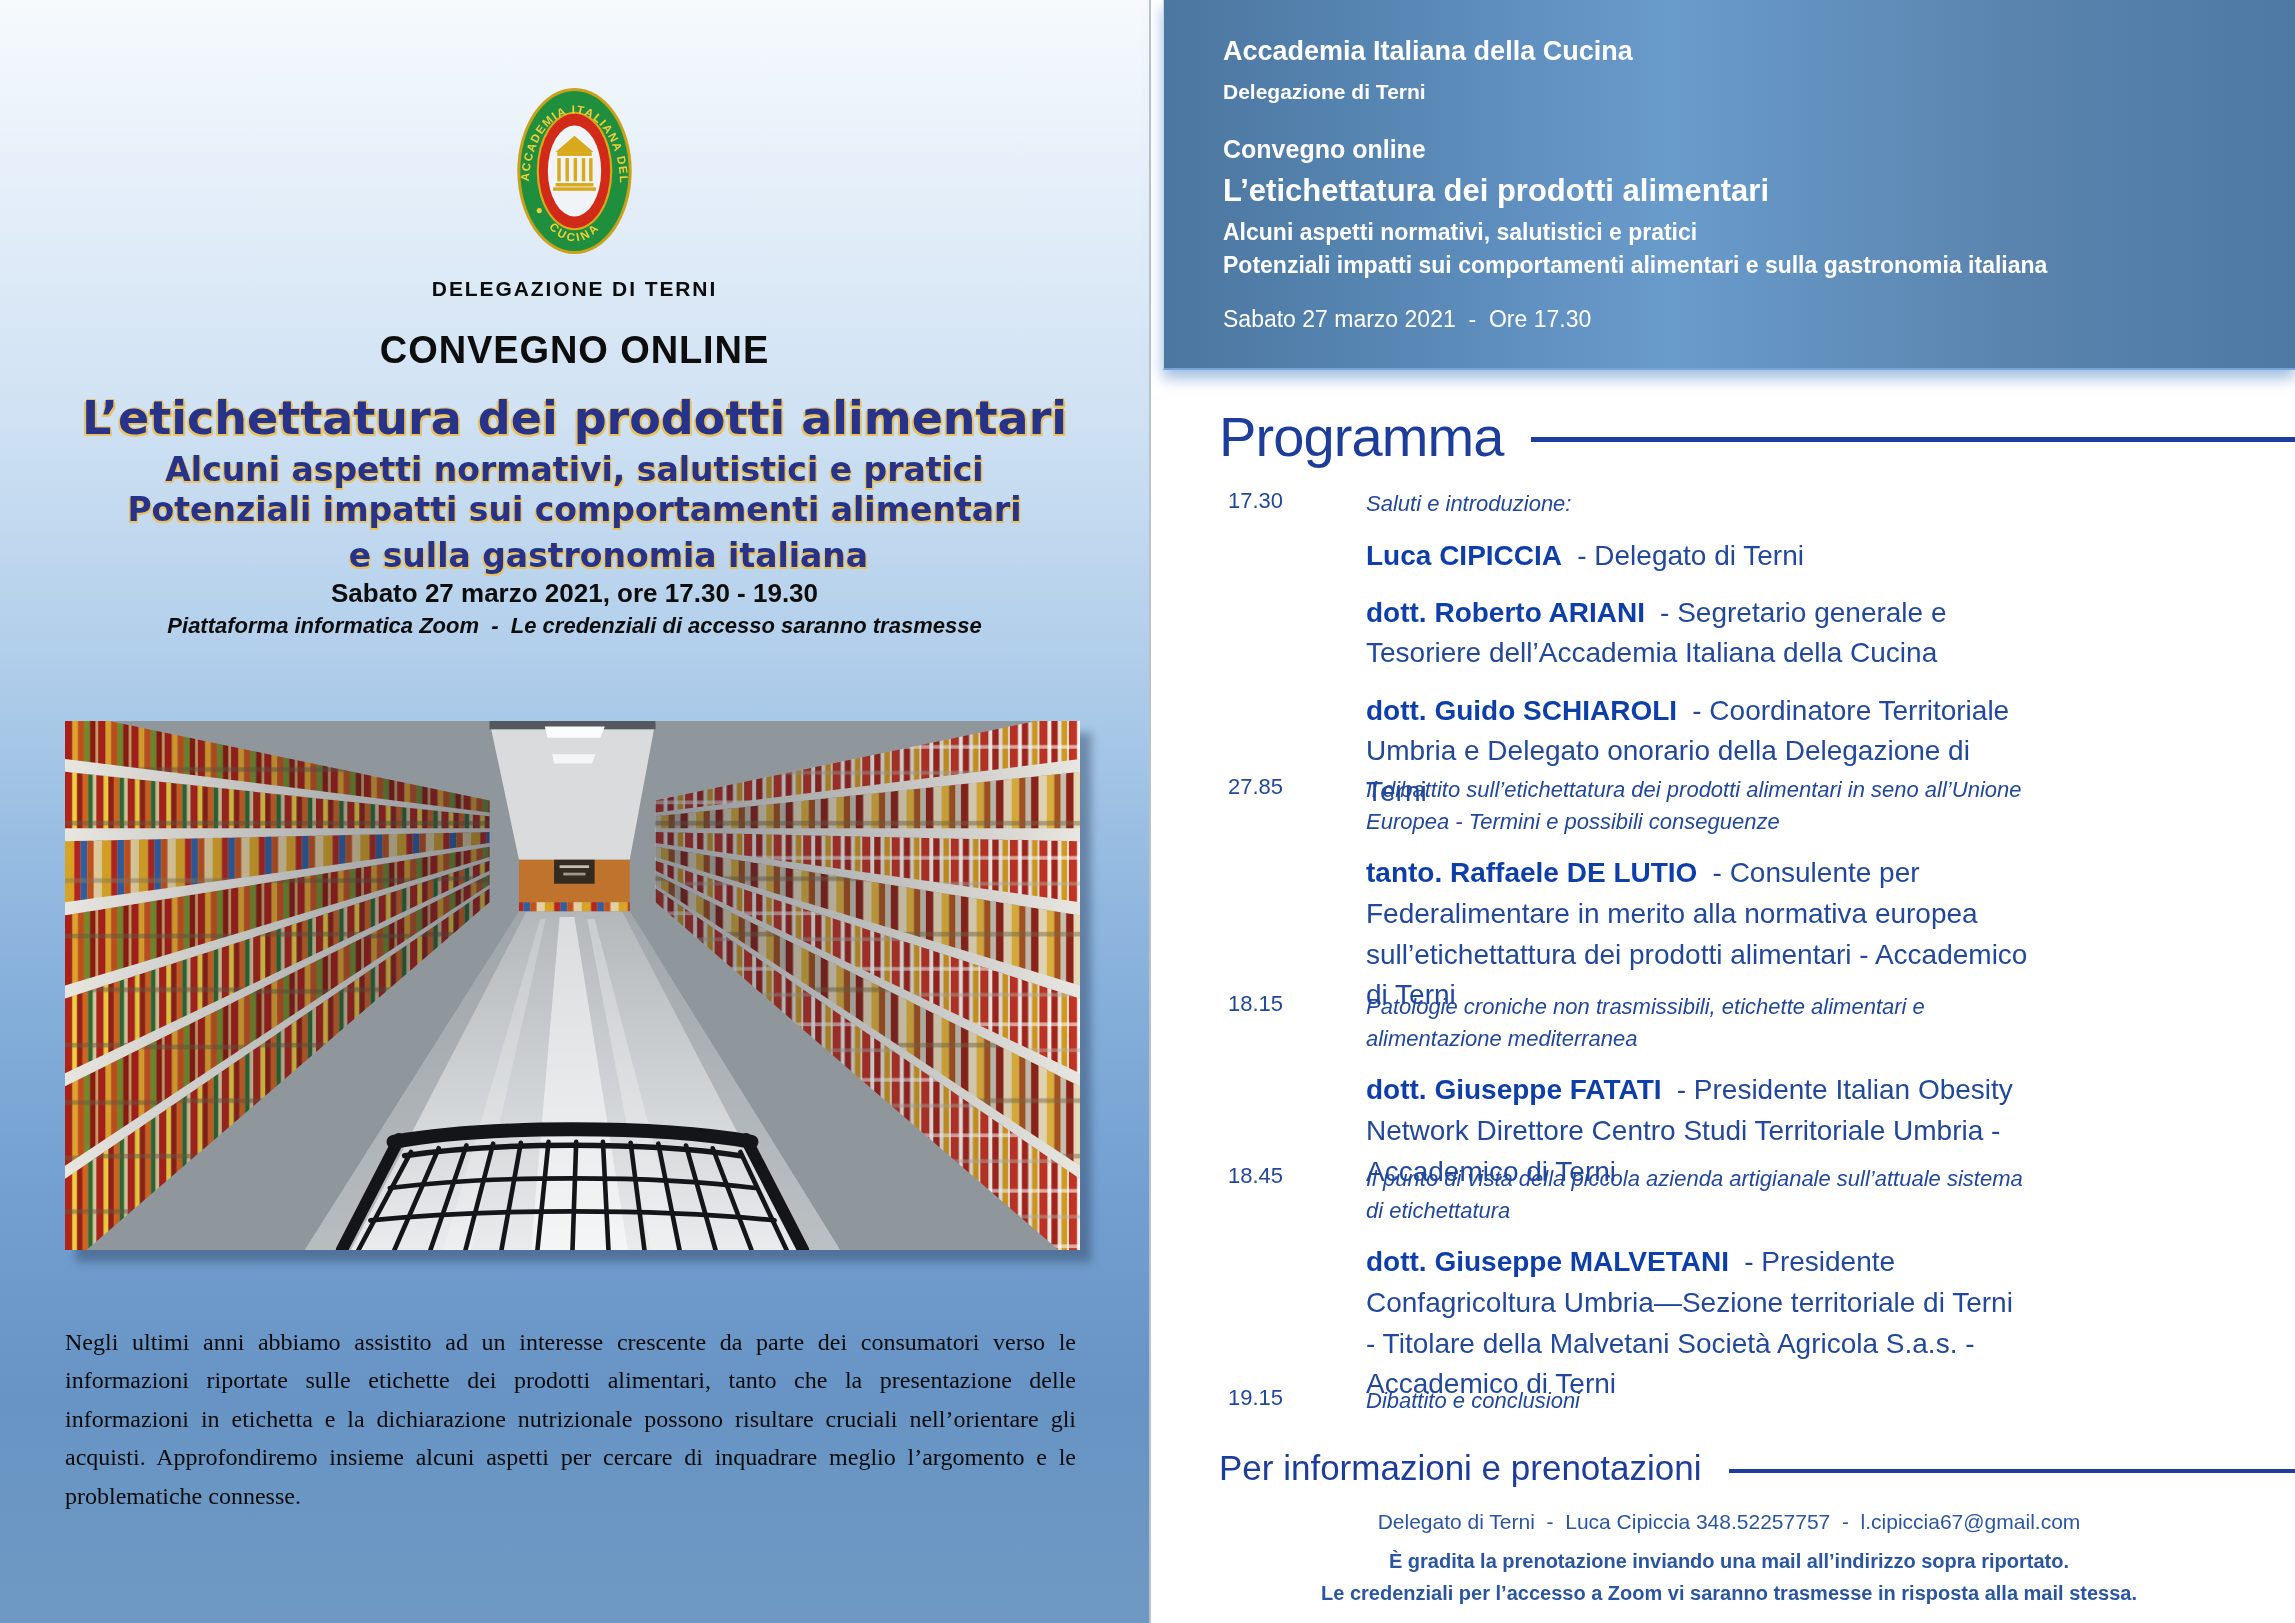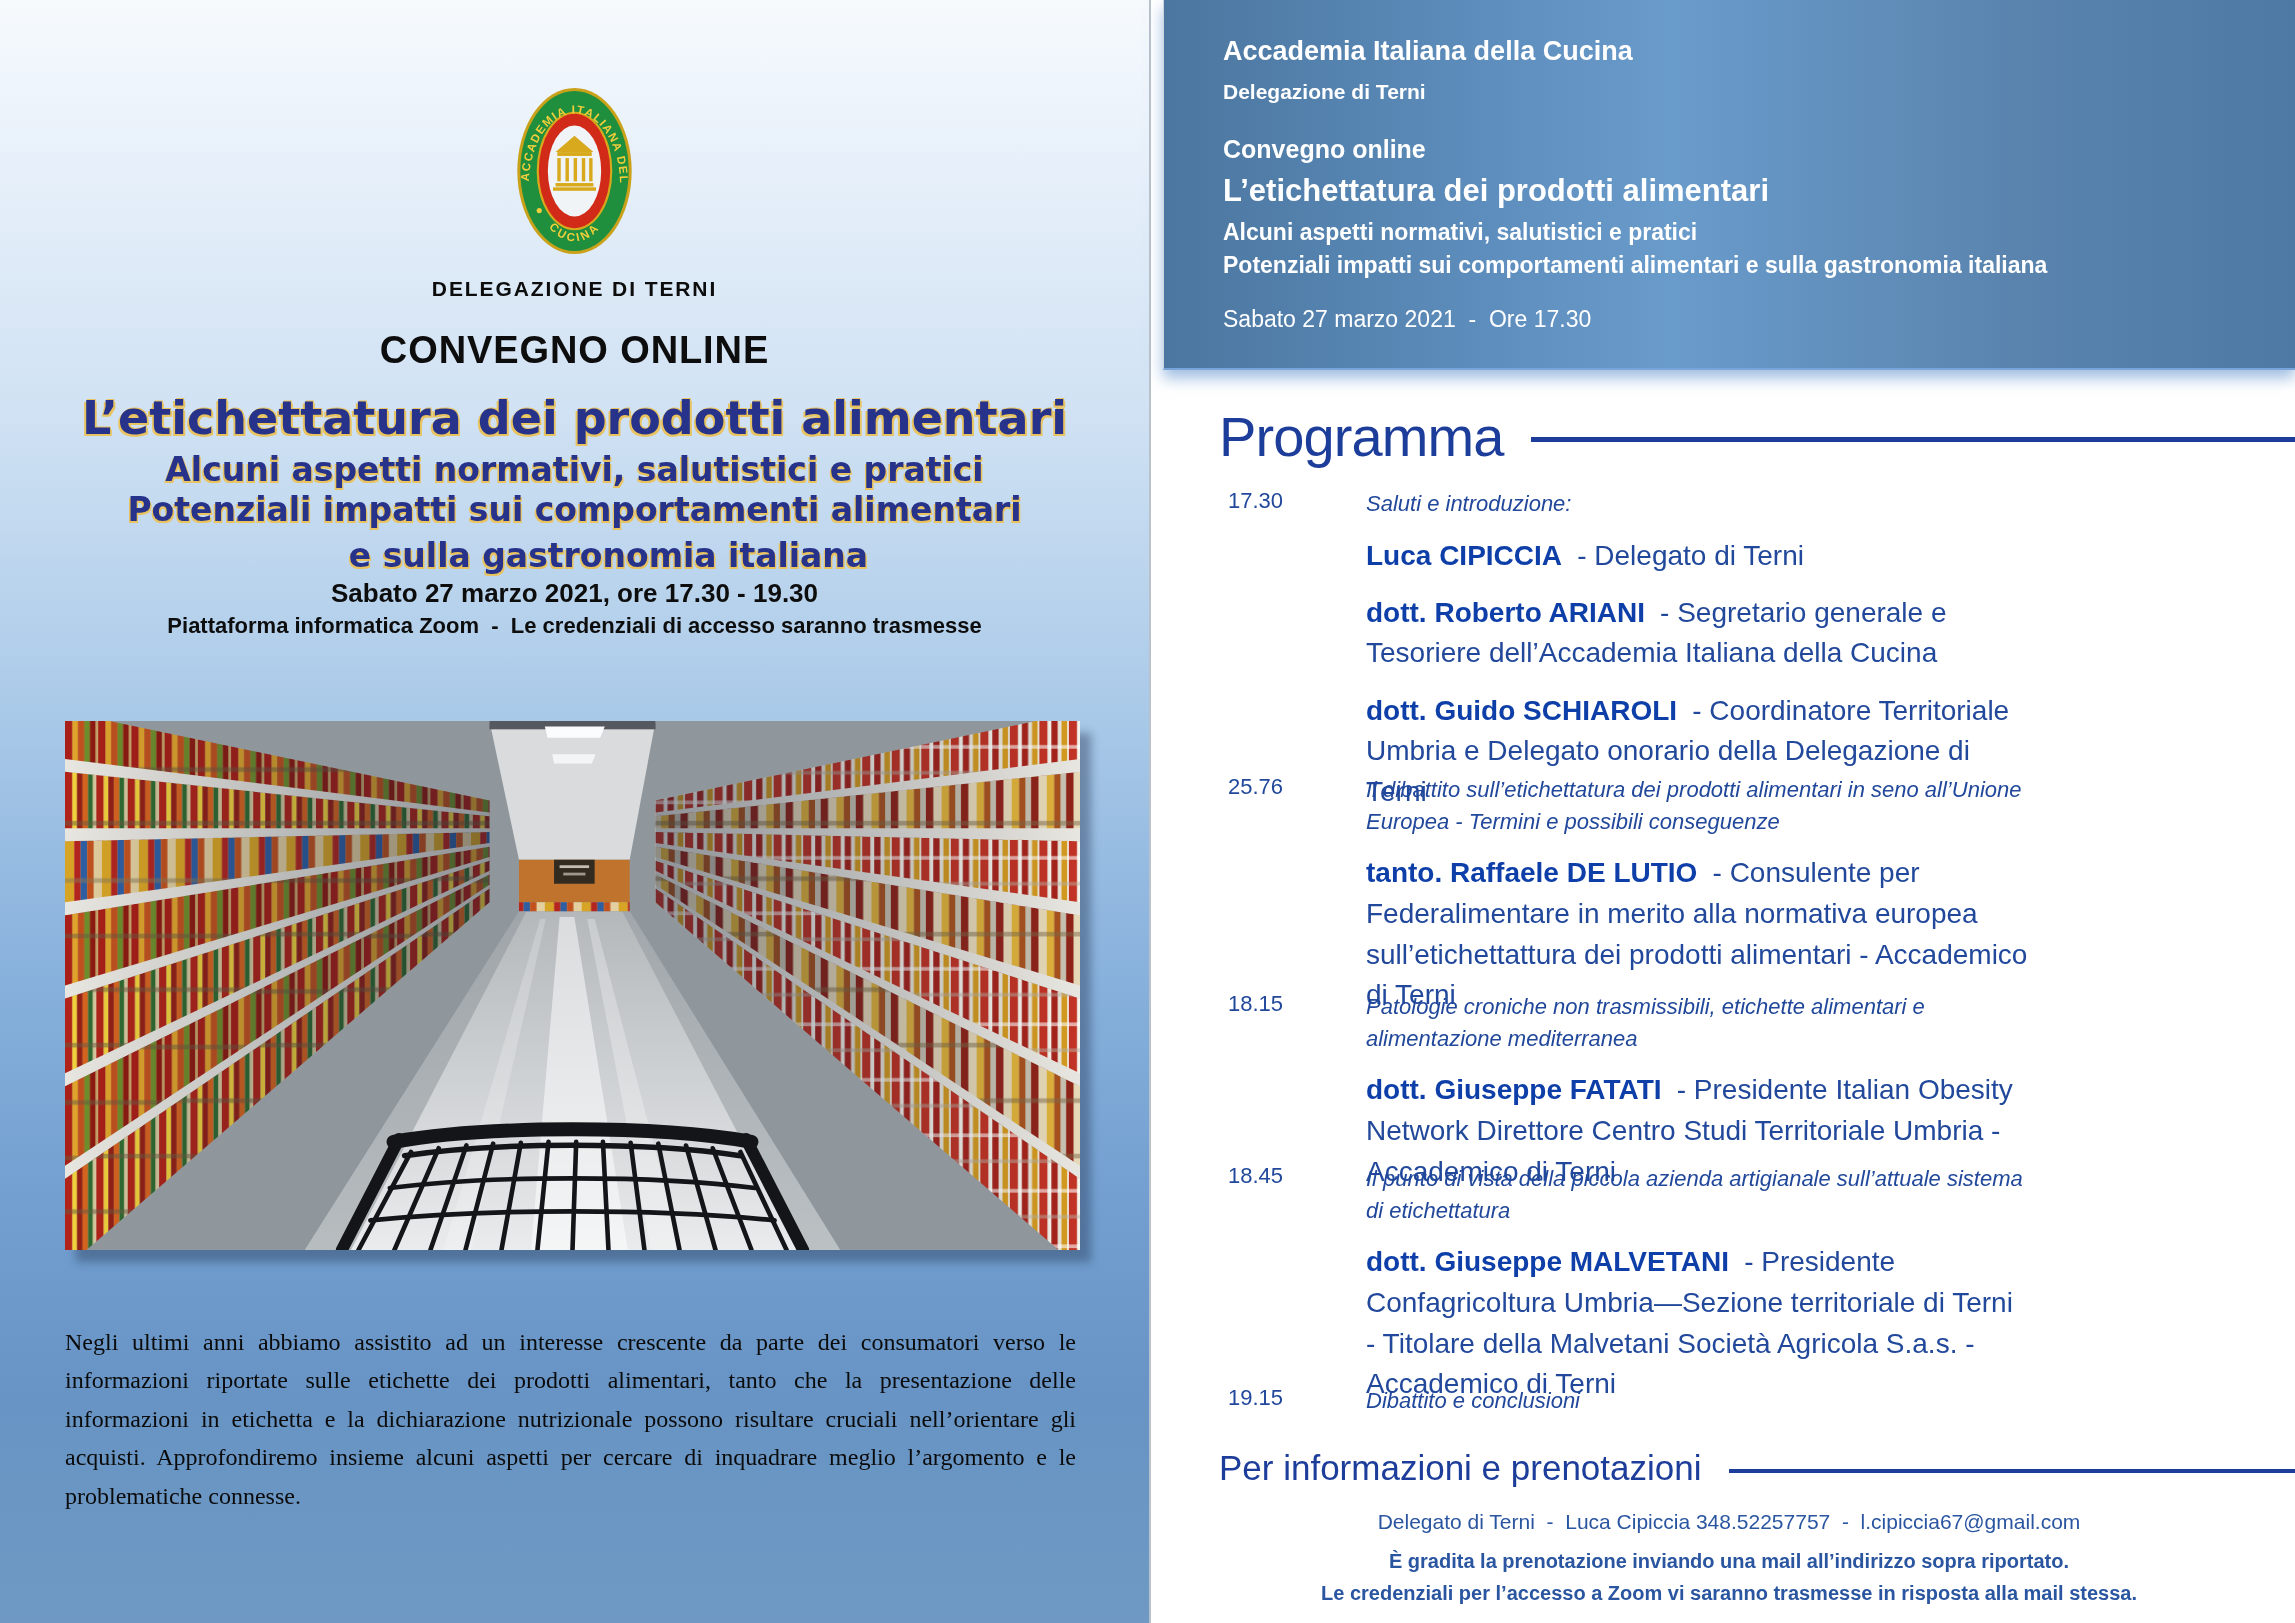--- a/index.html
+++ b/index.html
@@ -12,21 +12,21 @@
         background:linear-gradient(180deg,#f6fafd 0%,#e7f0fa 10%,#cfe1f3 26%,#a9c9e8 44%,#88b1dc 60%,#729fd0 74%,#6794c4 86%,#6f99c4 100%);}
   .lcenter{left:0;width:1149px;text-align:center;}
   .deleg{top:277px;font-size:21px;font-weight:bold;letter-spacing:1.9px;color:#0d0d0d;}
   .convegno{top:329px;font-size:38px;font-weight:bold;letter-spacing:0.9px;color:#0d0d0d;}
   .goldshadow{color:#27338b;font-family:"DejaVu Sans",sans-serif;font-weight:bold;
       text-shadow:-1.9px 2.3px 0 #e8c35f,1.9px 2.3px 0 #e8c35f,0 2.3px 0 #e8c35f,0.9px -1.4px 0 #e8c35f;}
   .ltitle{top:391px;font-size:46px;}
   .lsub{font-size:33px;text-shadow:-1.4px 1.9px 0 #e8c35f,1.4px 1.9px 0 #e8c35f,0 1.9px 0 #e8c35f;}
   .s1{top:450px;} .s2{top:490px;} .s3{top:536px;padding-left:34px;}
   .ldate{top:578px;font-size:26px;font-weight:bold;color:#0d0d0d;}
-  .lplat{font-size:22px;font-weight:bold;color:#0d0d0d;white-space:pre-wrap;}
+  .lplat{font-size:22px;font-weight:bold;color:#0d0d0d;white-space:pre-wrap;font-style:italic;}
   .p1{top:613px;} .p2{top:641px;}
   .photo{top:721px;left:65px;width:1015px;height:529px;
          box-shadow:11px 12px 8.3px rgba(45,65,95,.45);background:#9aa2a8;}
   .photo svg{display:block;width:100%;height:100%;}
   .lpara{top:1299px;left:65px;width:1011px;font-family:Liberation Serif, serif;
          font-size:24px;line-height:1.6;color:#0b0b0b;text-align:justify;}
   .gutter{position:absolute;left:1149px;top:0;width:2.3px;height:1624px;background:#b9c2ca;}
 
   
   .right{position:absolute;left:1163px;top:0;right:0;bottom:0;background:#fff;}
@@ -272,21 +272,21 @@
       <div class="ptime">17.30</div>
       <div class="pbody">
         <p class="ptitle">Saluti e introduzione:</p>
         <p class="sp"><b>Luca CIPICCIA</b> <span>-  Delegato di Terni</span></p>
         <p class="sp"><b>dott. Roberto ARIANI</b> <span>-  Segretario generale e Tesoriere dell’Accademia Italiana della Cucina</span></p>
         <p class="sp"><b>dott. Guido SCHIAROLI</b> <span>-  Coordinatore Territoriale Umbria e Delegato onorario della Delegazione di Terni</span></p>
       </div>
     </div>
 
     <div class="prow r1">
-      <div class="ptime">25.76</div>
+      <div class="ptime">27.85</div>
       <div class="pbody">
         <p class="ptitle">Il dibattito sull’etichettatura dei prodotti alimentari in seno all’Unione Europea - Termini e possibili conseguenze</p>
         <p class="sp"><b>tanto. Raffaele DE LUTIO</b> <span>-  Consulente per Federalimentare in merito alla normativa europea sull’etichettattura dei prodotti alimentari  -  Accademico di Terni</span></p>
       </div>
     </div>
 
     <div class="prow r2">
       <div class="ptime">18.15</div>
       <div class="pbody">
         <p class="ptitle">Patologie croniche non trasmissibili, etichette alimentari e alimentazione mediterranea</p>

